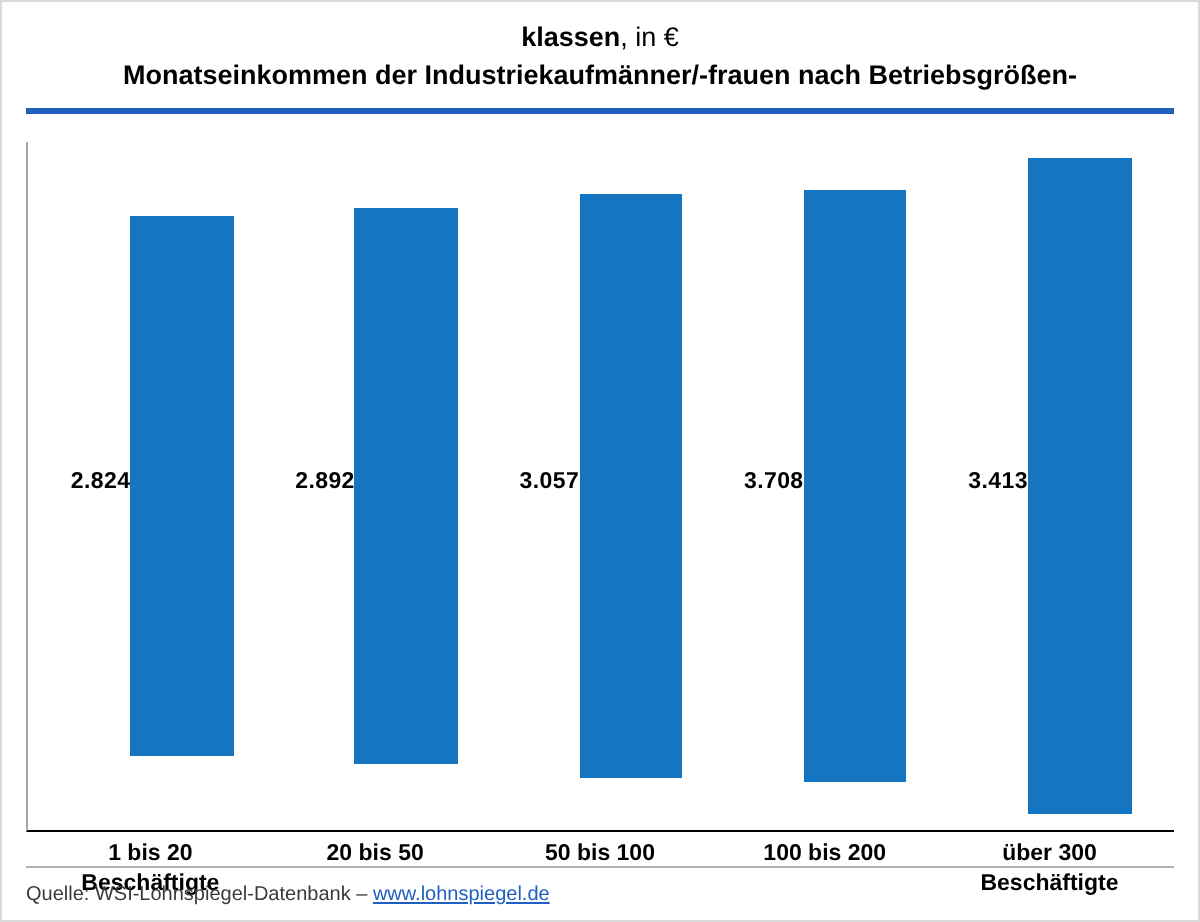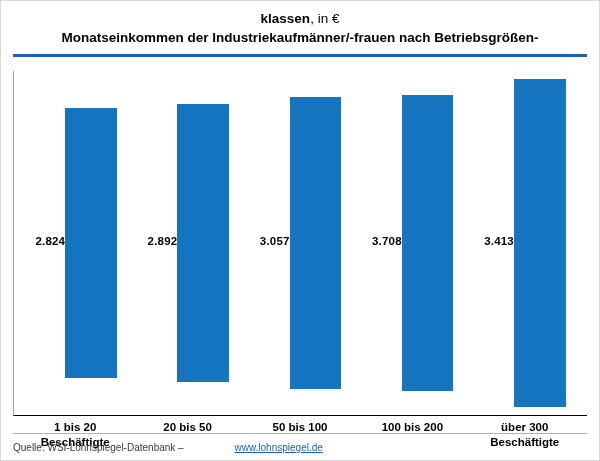--- a/index.html
+++ b/index.html
@@ -110,21 +110,20 @@
   .source {
     position: absolute;
     left: 12px;
     bottom: 7px;
     font-size: 10px;
     color: #3a3a3a;
   }
   .source a {
     color: #1f5fbf;
     text-decoration: underline;
-    margin-left: 48px;
   }
 </style>
 </head>
 <body>
 
 <div class="page">
 
   <div class="title-block">
     <div class="title-line"><span>klassen</span><span class="normal">, in €</span></div>
     <div class="title-line">Monatseinkommen der Industriekaufmänner/-frauen nach Betriebsgrößen-</div>

